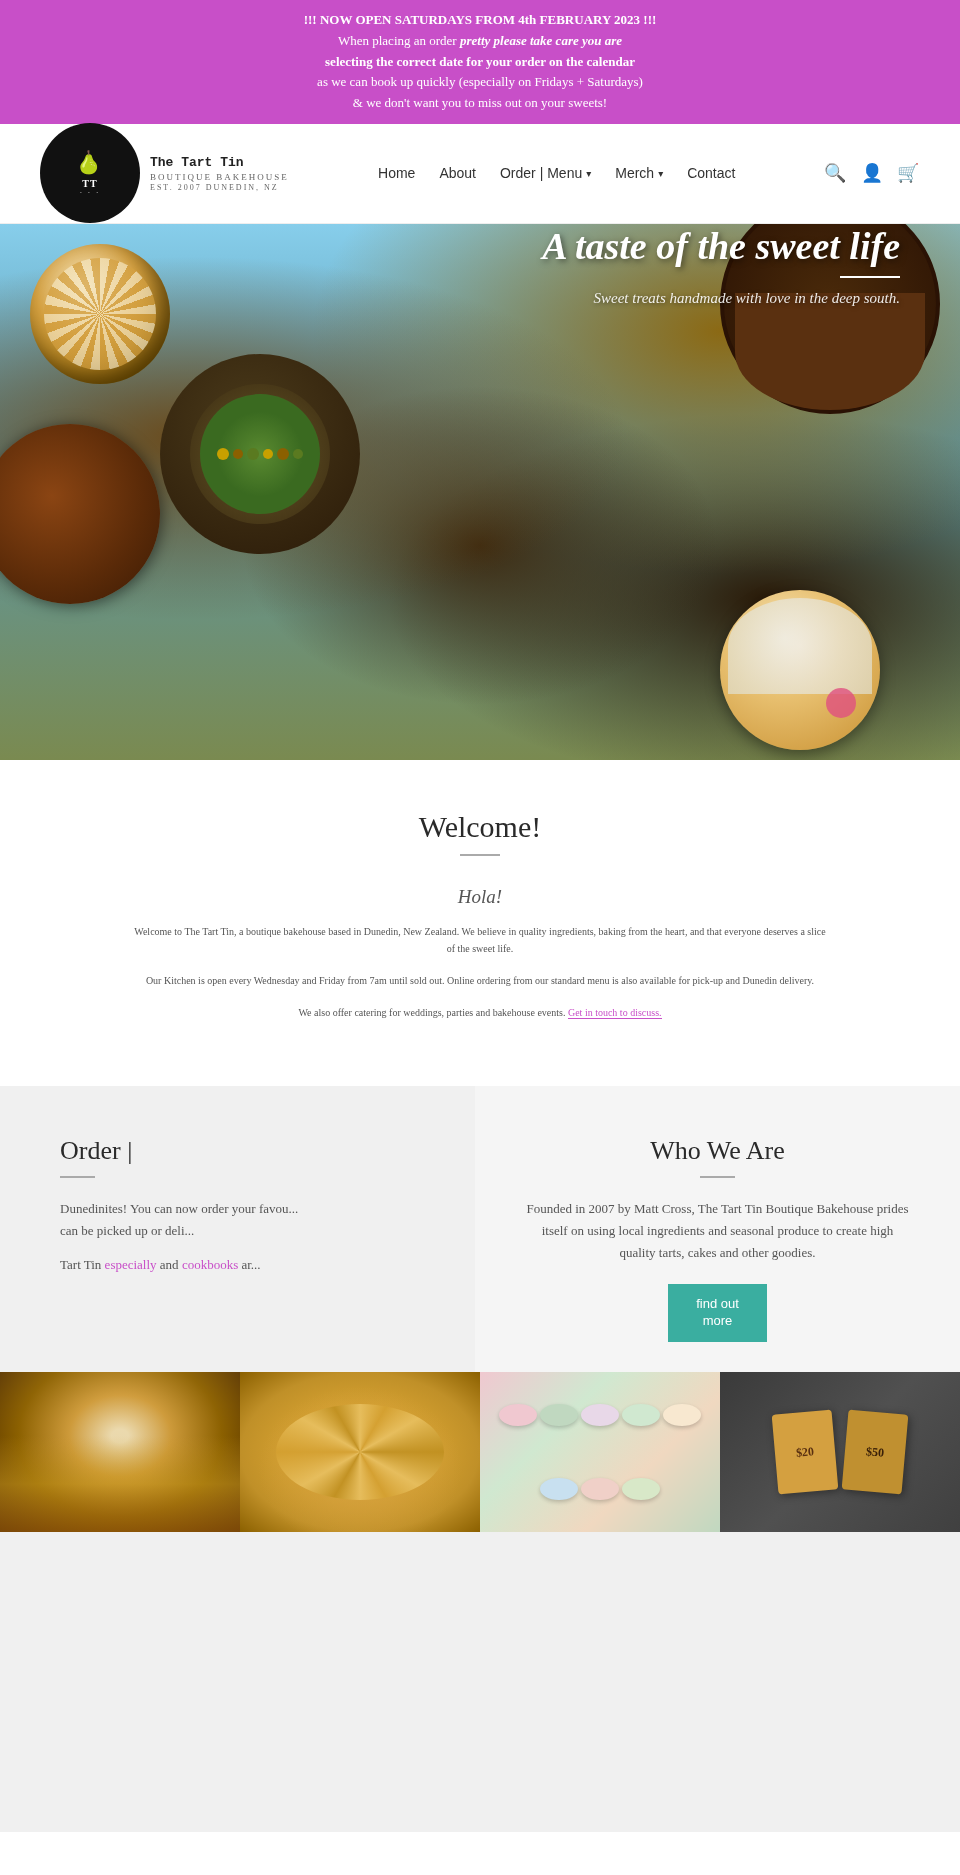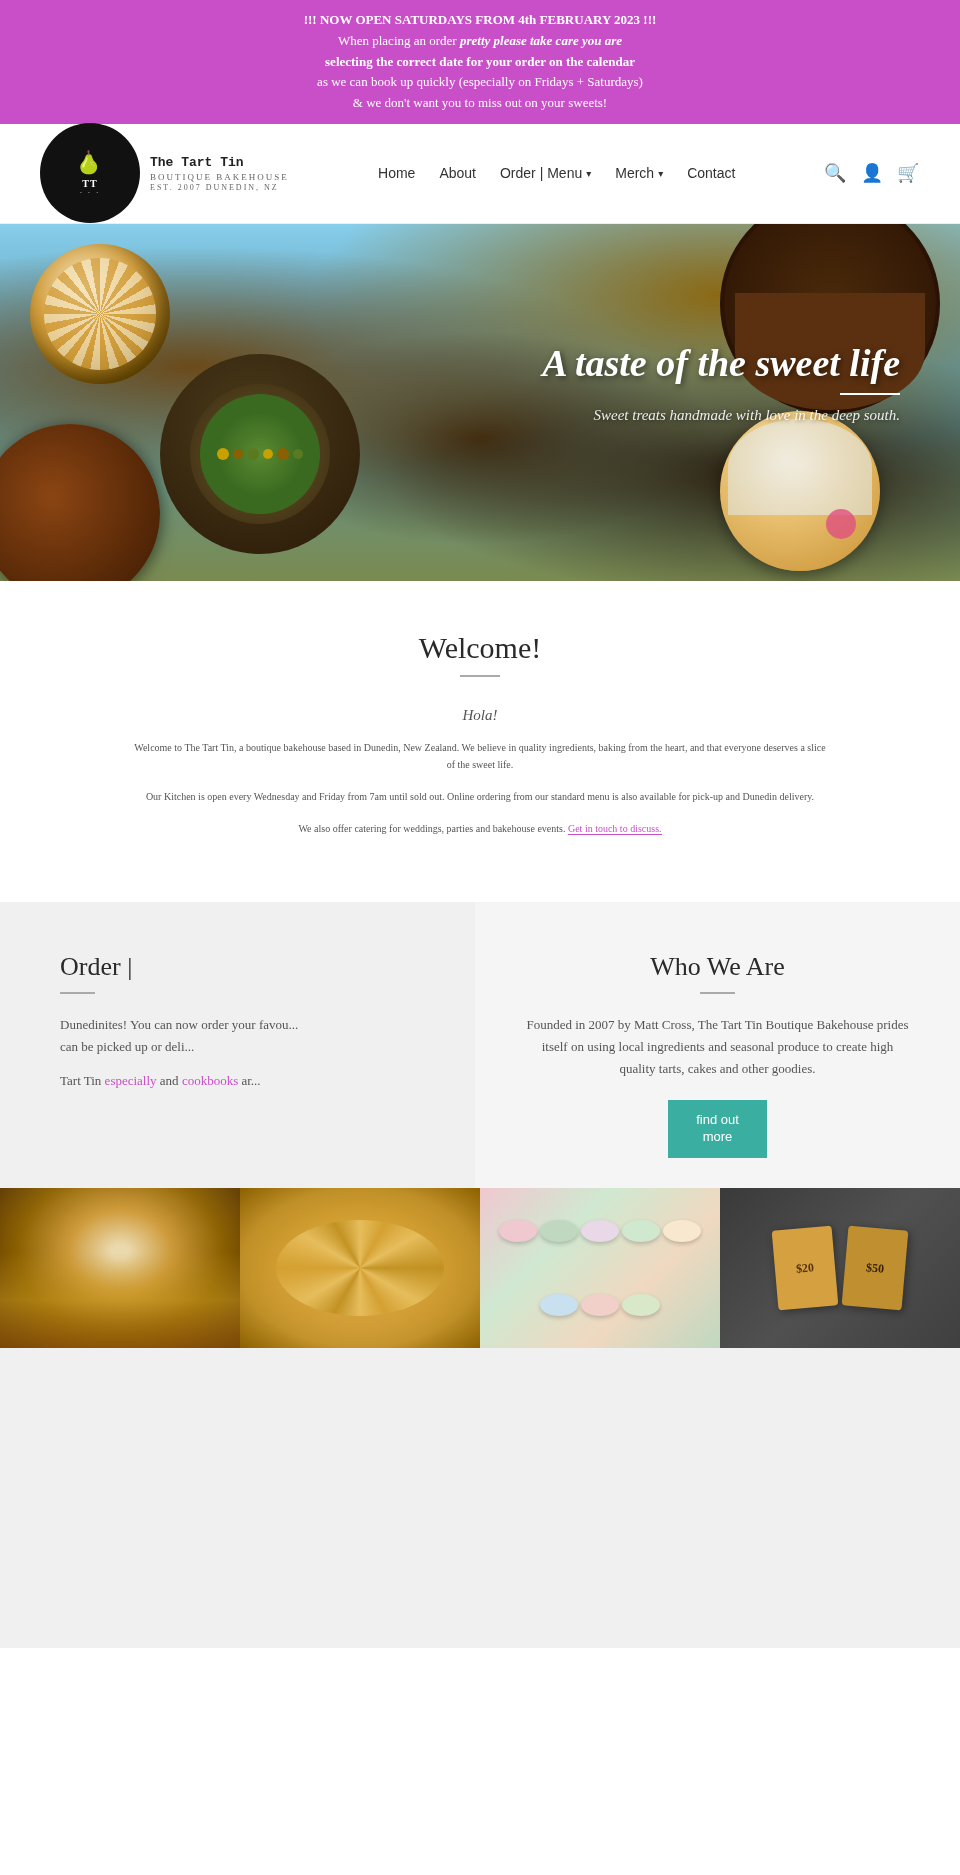--- a/index.html
+++ b/index.html
@@ -101,26 +101,26 @@
     }
     .nav-icon {
       font-size: 18px;
       cursor: pointer;
       color: #333;
     }
 
     
     .hero {
       width: 100%;
-      height: 357px;
+      height: 536px;
       background: linear-gradient(135deg, #8B6914 0%, #5a8a9a 30%, #7aaab8 50%, #c8a060 70%, #a06030 100%);
       position: relative;
       overflow: hidden;
       display: flex;
-      align-items: center;
+      align-items: flex-start;
       justify-content: flex-end;
     }
     .hero-bg {
       position: absolute;
       inset: 0;
       background:
         radial-gradient(ellipse at 20% 40%, #6b4a1a 0%, transparent 40%),
         radial-gradient(ellipse at 50% 60%, #3d2a10 0%, transparent 35%),
         radial-gradient(ellipse at 75% 20%, #8B6914 0%, transparent 40%),
         radial-gradient(ellipse at 80% 70%, #2a1a08 0%, transparent 35%),
@@ -237,21 +237,21 @@
       color: #2a2a2a;
       margin-bottom: 10px;
     }
     .section-divider {
       width: 40px;
       height: 2px;
       background: #aaa;
       margin: 0 auto 30px;
     }
     .welcome-hola {
-      font-size: 15px;
+      font-size: 19px;
       color: #555;
       margin-bottom: 15px;
       font-style: italic;
     }
     .welcome-text {
       font-size: 10px;
       color: #555;
       line-height: 1.7;
       margin-bottom: 15px;
       max-width: 700px;

